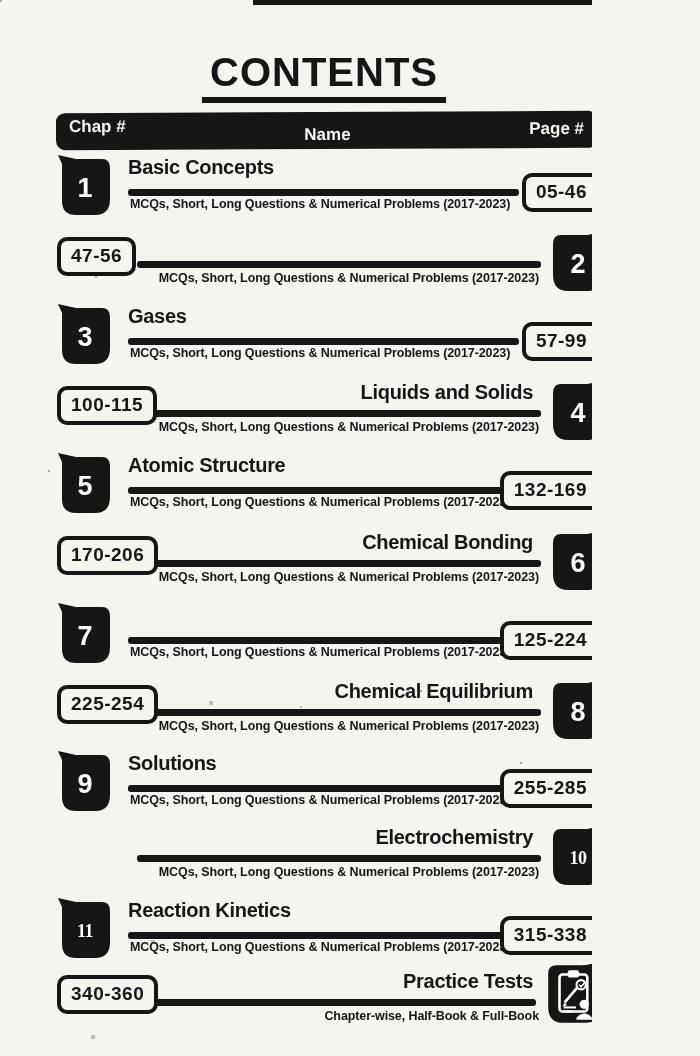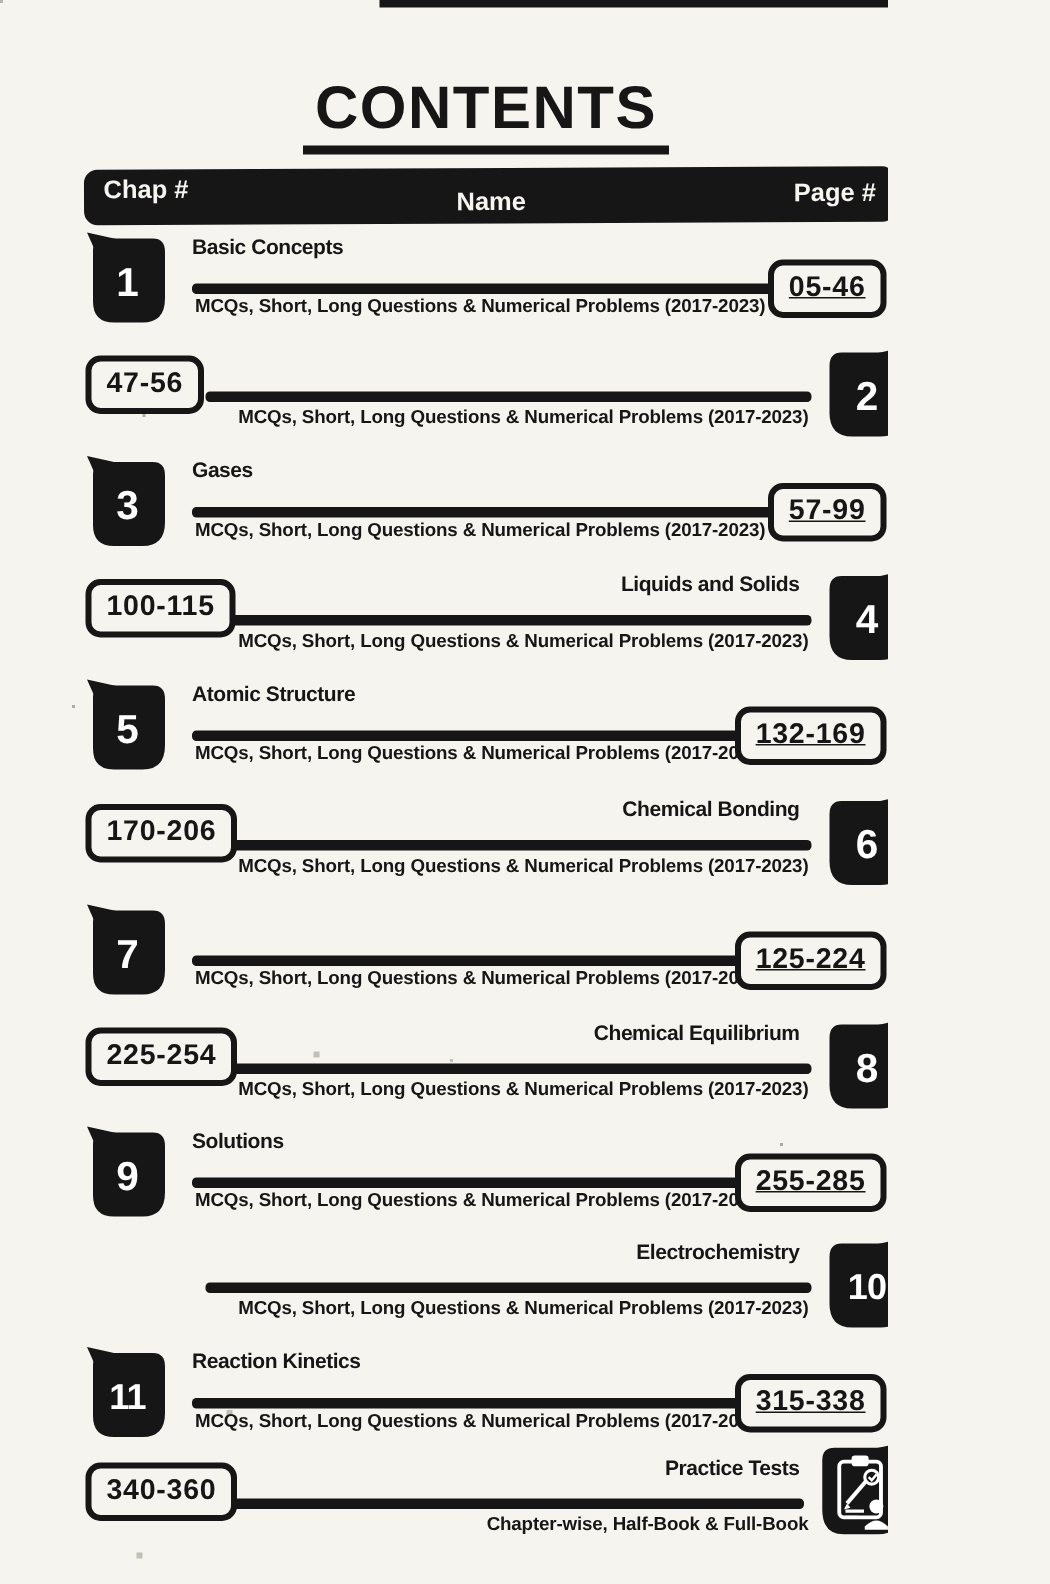--- a/index.html
+++ b/index.html
@@ -38,37 +38,37 @@
 
   .row { position:absolute; left:0; width:700px; height:70px; }
   .badge { position:absolute; top:0; width:60px; height:66px; }
   .row.odd  .badge { left:55px; }
   .row.even .badge { left:548px; }
   .badge svg { position:absolute; inset:0; }
   .badge .num {
     position:absolute; inset:0; display:flex; align-items:center; justify-content:center;
     padding-top:7px; color:#ffffff; font-weight:700; font-size:27px;
   }
-  .badge.wide .num { font-size:24px; letter-spacing:-0.5px; }
-
-  .title { position:absolute; top:4px; font-weight:700; font-size:14px; letter-spacing:-0.3px; white-space:nowrap; }
+  .badge.wide .num { font-size:18px; letter-spacing:-0.5px;font-family:Liberation Serif, serif; }
+
+  .title { position:absolute; top:4px; font-weight:700; font-size:20px; letter-spacing:-0.3px; white-space:nowrap; }
   .row.odd  .title { left:128px; }
   .row.even .title { right:167px; }
 
   .rule { position:absolute; height:7px; background:var(--ink); border-radius:3px; z-index:1; }
   .row.odd  .rule { left:128px; width:391px; top:37px; }
   .row.even .rule { left:137px; width:404px; top:33px; }
   .row.practice .rule { width:399px; }
 
   .pagebox {
     position:absolute; z-index:2; background:var(--paper); border:4px solid var(--ink);
     border-radius:10px; font-weight:700; font-size:19px; letter-spacing:0.5px;
     padding:4px 10px 5px; white-space:nowrap;
   }
-  .row.odd  .pagebox { right:109px; top:21px;text-decoration:underline; }
+  .row.odd  .pagebox { right:99px; top:21px; }
   .row.even .pagebox { left:57px; top:9px;text-align:right; }
 
   .subtitle { position:absolute; font-weight:700; font-size:12.5px; letter-spacing:-0.1px; white-space:nowrap; }
   .row.odd  .subtitle { left:130px; top:45px; }
   .row.even .subtitle { right:161px; top:43px; }
 
   .practice-icon { position:absolute; left:542px; top:-7px; width:68px; height:68px; }
 </style>
 </head>
 <body>

